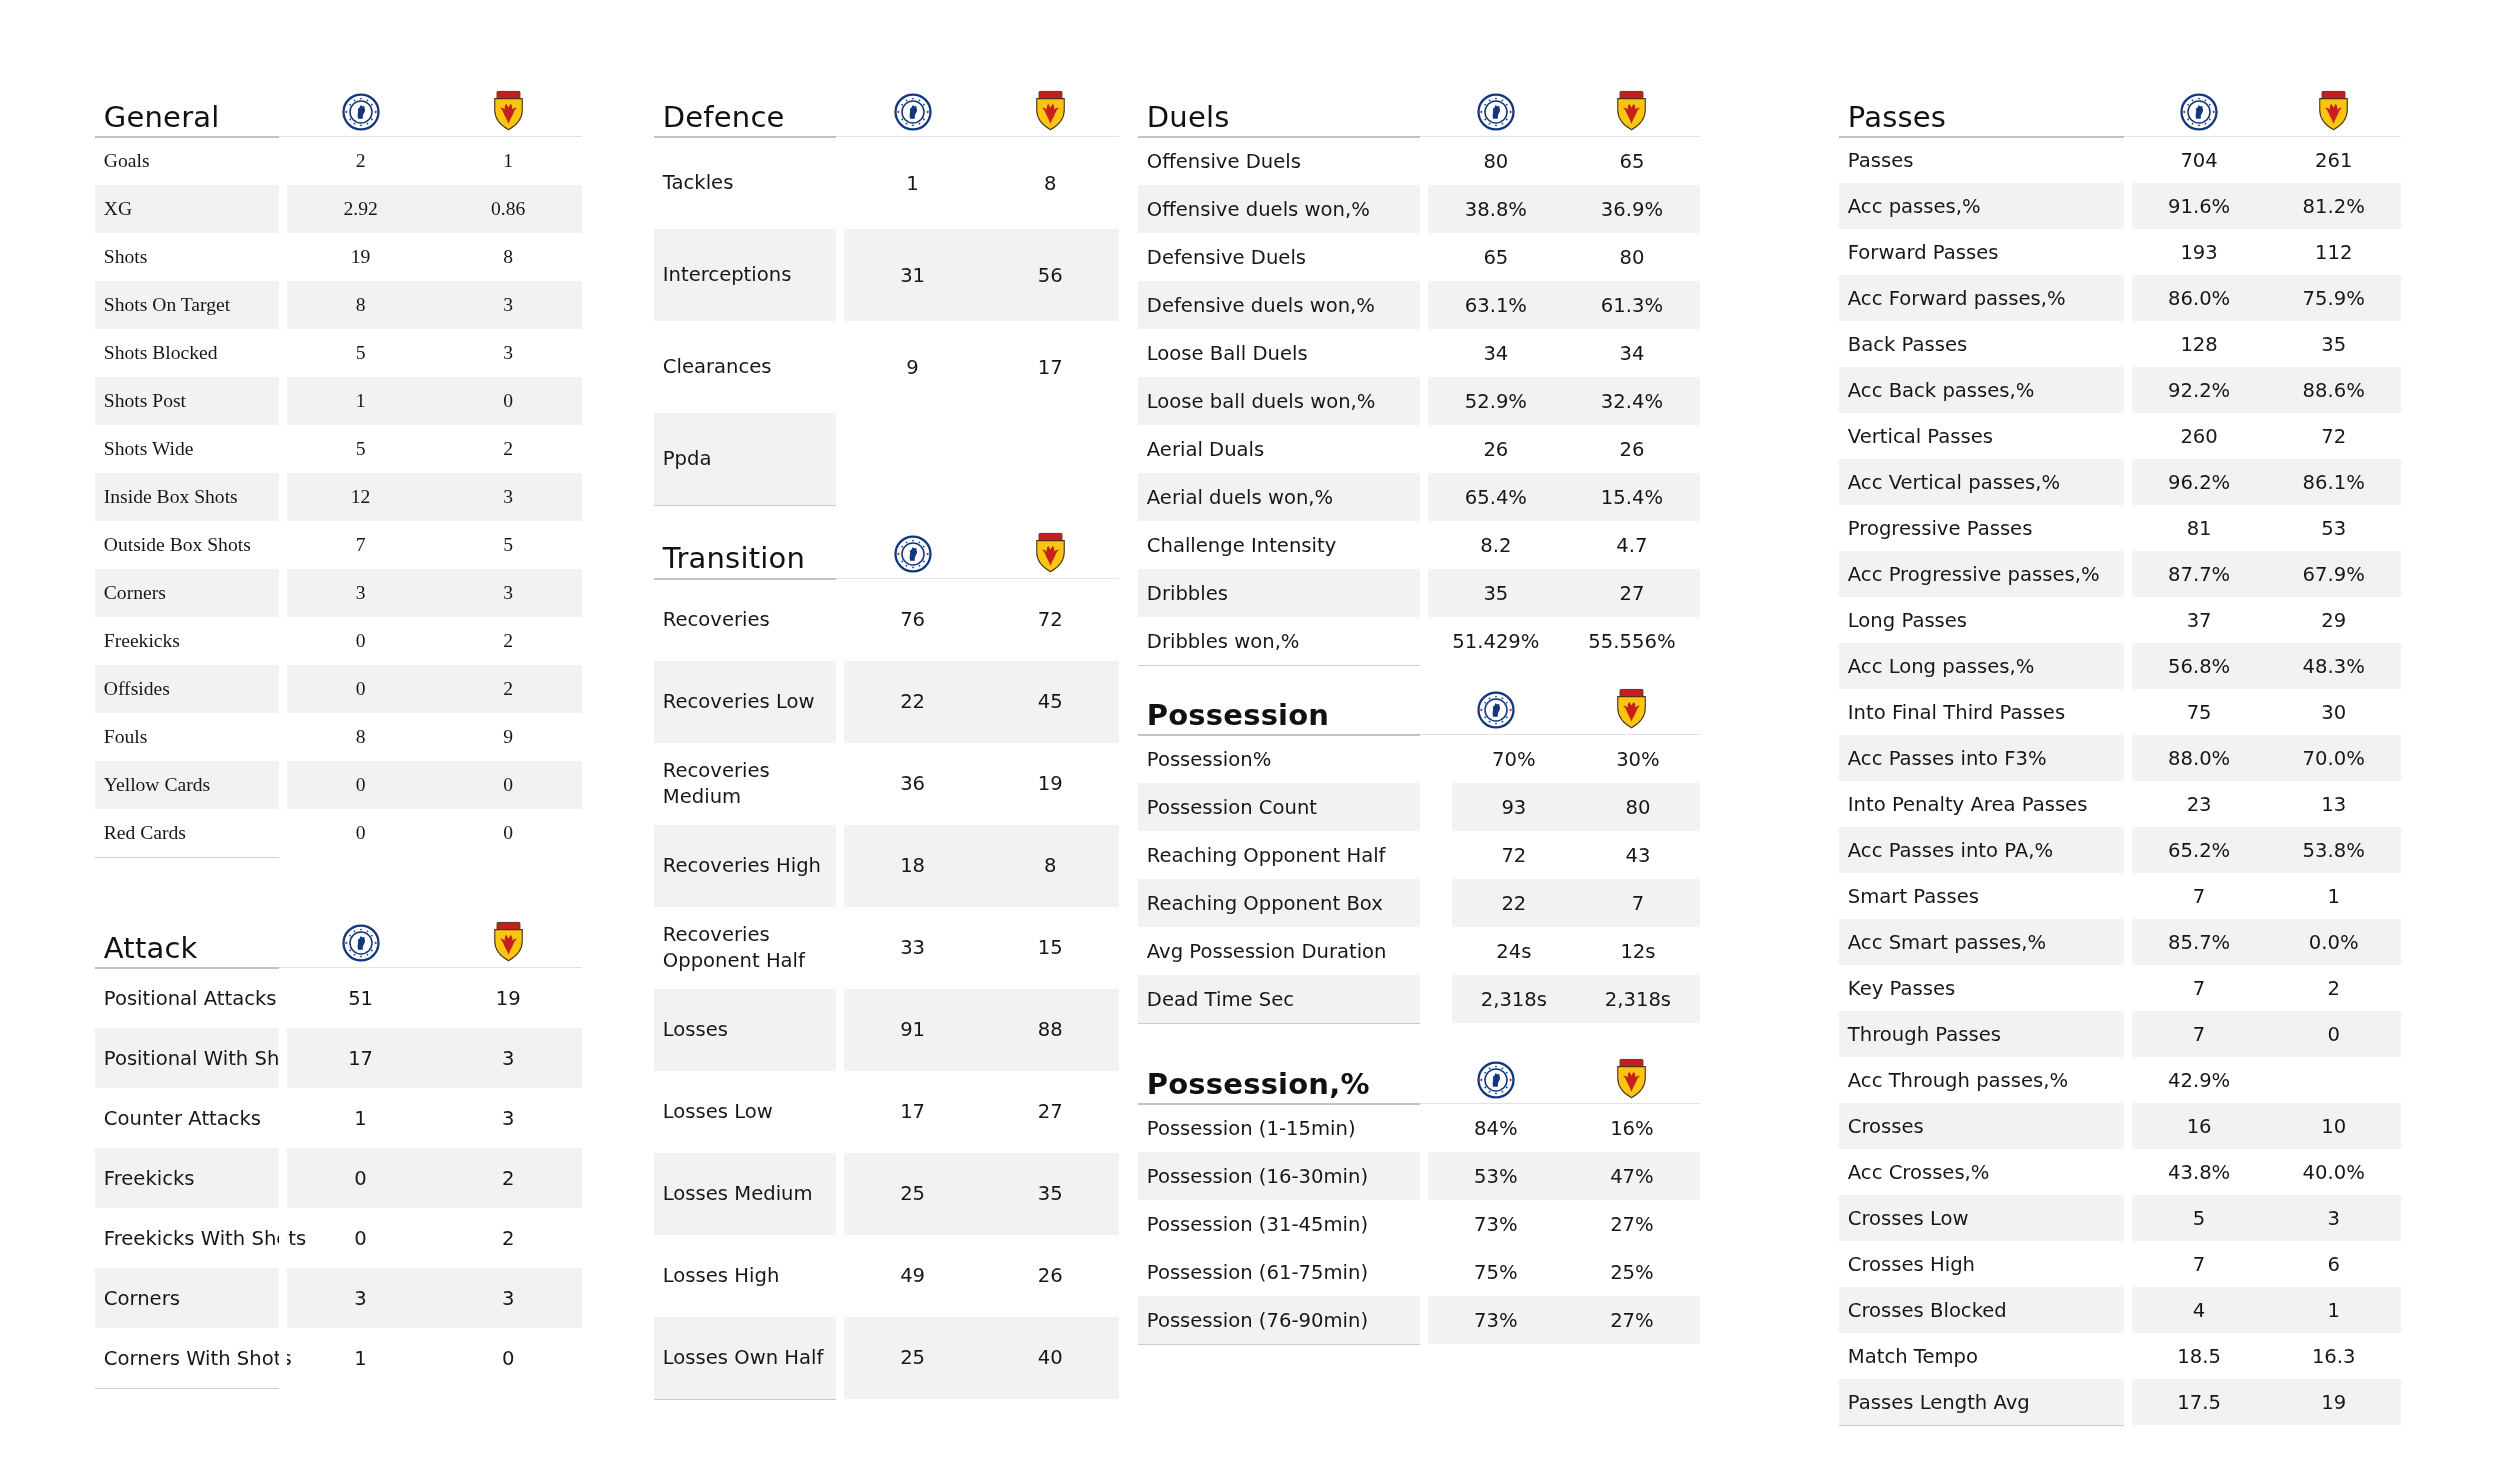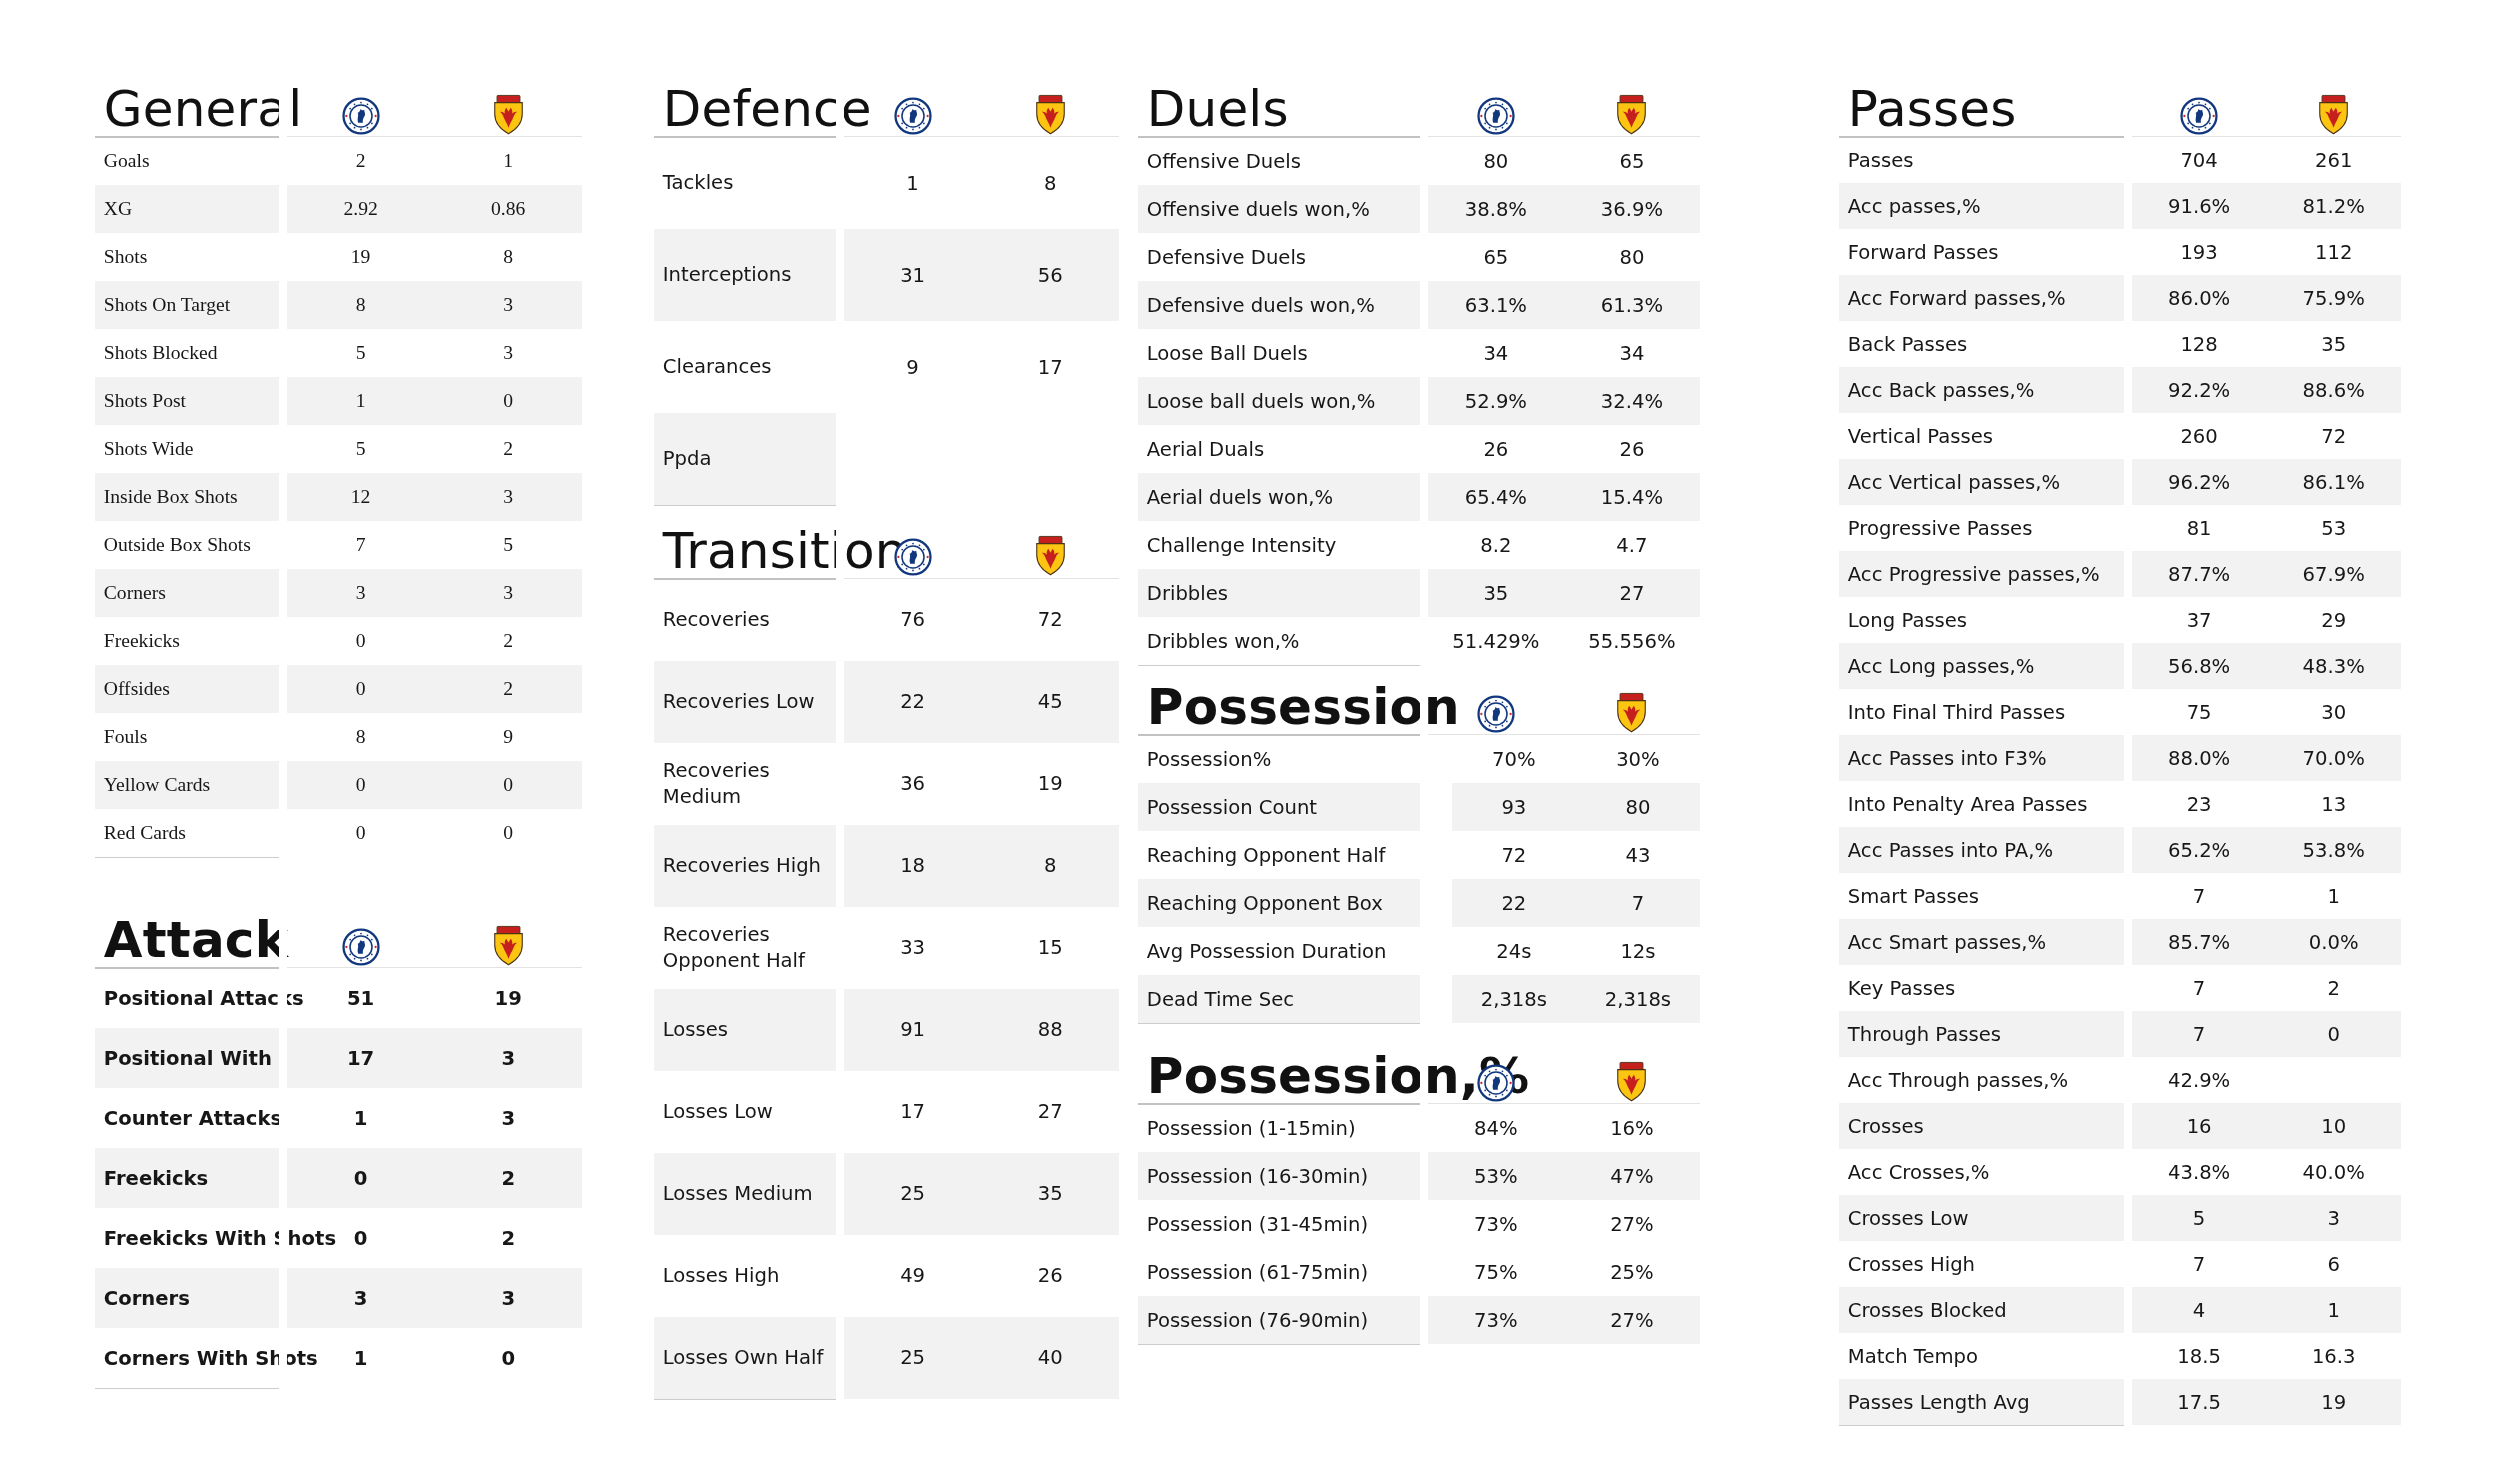--- a/index.html
+++ b/index.html
@@ -8,34 +8,34 @@
     font-family:"DejaVu Sans","Liberation Sans",sans-serif;color:#141414;
     -webkit-font-smoothing:antialiased;
   }
   .col{position:absolute;top:83px;}
   .col1{left:95px;width:487px;--lw:184px;}
   .col2{left:654px;width:465px;--lw:182px;}
   .col3{left:1138px;width:562px;--lw:282px;}
   .col4{left:1839px;width:562px;--lw:285px;}
 
   .section{display:block;}
-  .s-attack{margin-top:57px;font-weight:bold;}
+  .s-attack{margin-top:57px;}
   .s-transition{margin-top:19.6px;}
   .s-possession{margin-top:16px;}
   .s-possession-pct{margin-top:27.4px;}
 
   .sec-header{
     display:grid;grid-template-columns:var(--lw) 7.8px 1fr;
     height:53px;border-bottom:1px solid #e3e3e3;position:relative;
   }
   .sec-header::after{
     content:"";position:absolute;left:0;bottom:-2px;width:var(--lw);height:2px;background:#c2c2c2;
   }
   .sec-title-cell{display:flex;align-items:flex-end;padding:0 0 3.9px 8.8px;overflow:visible;}
-  .sec-title{font-size:50px;line-height:1.05;white-space:nowrap;letter-spacing:0.2px;color:#111;}
+  .sec-title{font-size:29px;line-height:1.05;white-space:nowrap;letter-spacing:0.2px;color:#111;}
   .section.bold-title .sec-title{font-weight:700;}
   .logos{display:grid;grid-template-columns:1fr 1fr;align-items:end;justify-items:center;padding-bottom:4.9px;}
   .logo{display:inline-flex;}
 
   .row{display:grid;grid-template-columns:var(--lw) 7.8px 1fr;}
   .s-general .row{height:48px;font-family:Liberation Serif, serif;}
   .s-attack .row{height:60px;}
   .s-defence .row{height:92px;}
   .s-transition .row{height:82px;}
   .s-duels .row{height:48px;}

